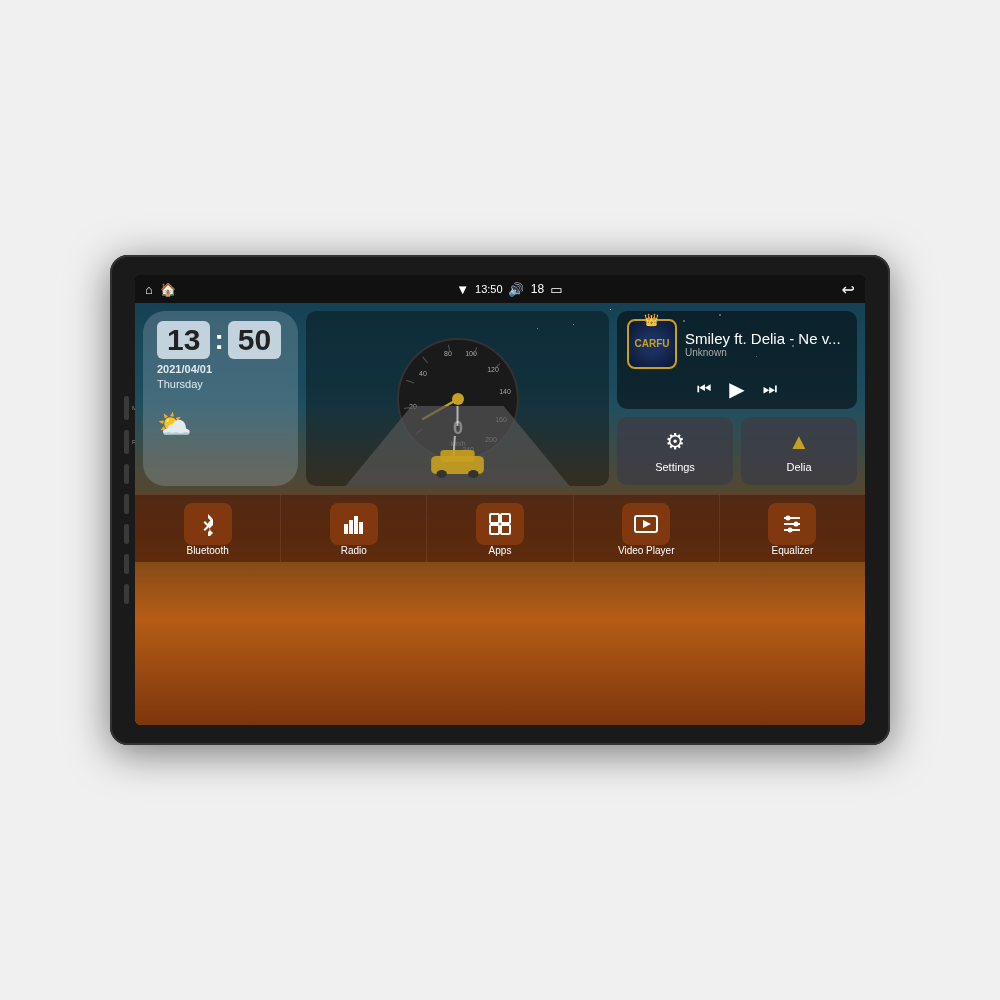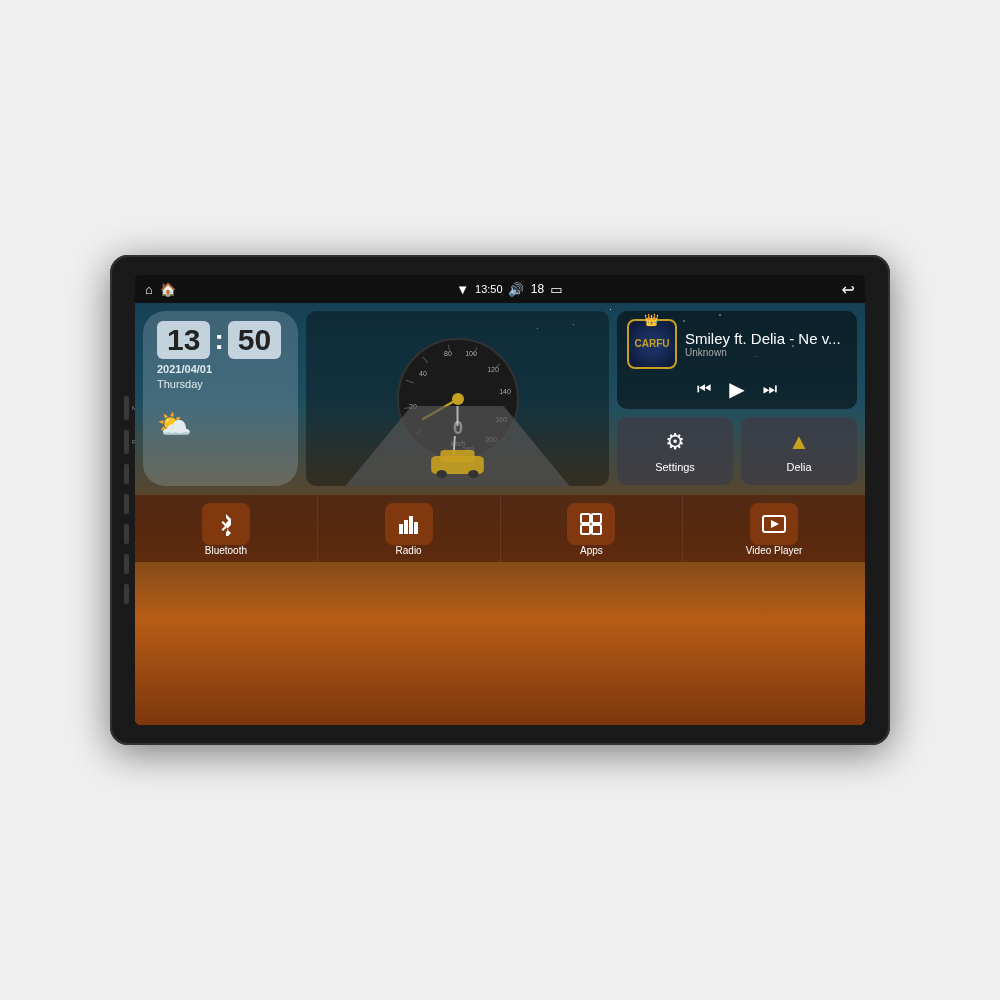--- a/index.html
+++ b/index.html
@@ -540,18 +540,32 @@
         <div class="dock-item">
           <div class="dock-icon-wrap">
             <svg width="24" height="24" viewBox="0 0 24 24">
               <rect x="1" y="4" width="22" height="16" rx="2" fill="none" stroke="white" stroke-width="2"></rect>
               <path d="M9 8l8 4-8 4V8z" fill="white"></path>
             </svg>
           </div>
           <span class="dock-label">Video Player</span>
         </div>
 
+        <div class="dock-item">
+          <div class="dock-icon-wrap">
+            <svg width="24" height="24" viewBox="0 0 24 24">
+
+              <line x1="4" y1="6" x2="20" y2="6" stroke="white" stroke-width="2"></line>
+              <circle cx="8" cy="6" r="2.5" fill="white"></circle>
+              <line x1="4" y1="12" x2="20" y2="12" stroke="white" stroke-width="2"></line>
+              <circle cx="16" cy="12" r="2.5" fill="white"></circle>
+              <line x1="4" y1="18" x2="20" y2="18" stroke="white" stroke-width="2"></line>
+              <circle cx="10" cy="18" r="2.5" fill="white"></circle>
+            </svg>
+          </div>
+          <span class="dock-label">Equalizer</span>
+        </div>
 
       </div>
     </div>
 
   </div>
 </div>
 
 </body></html>

